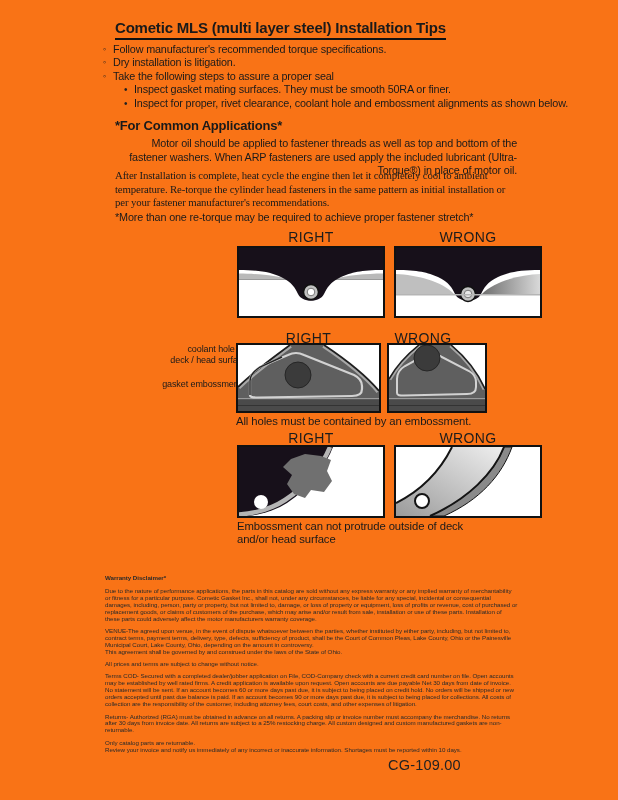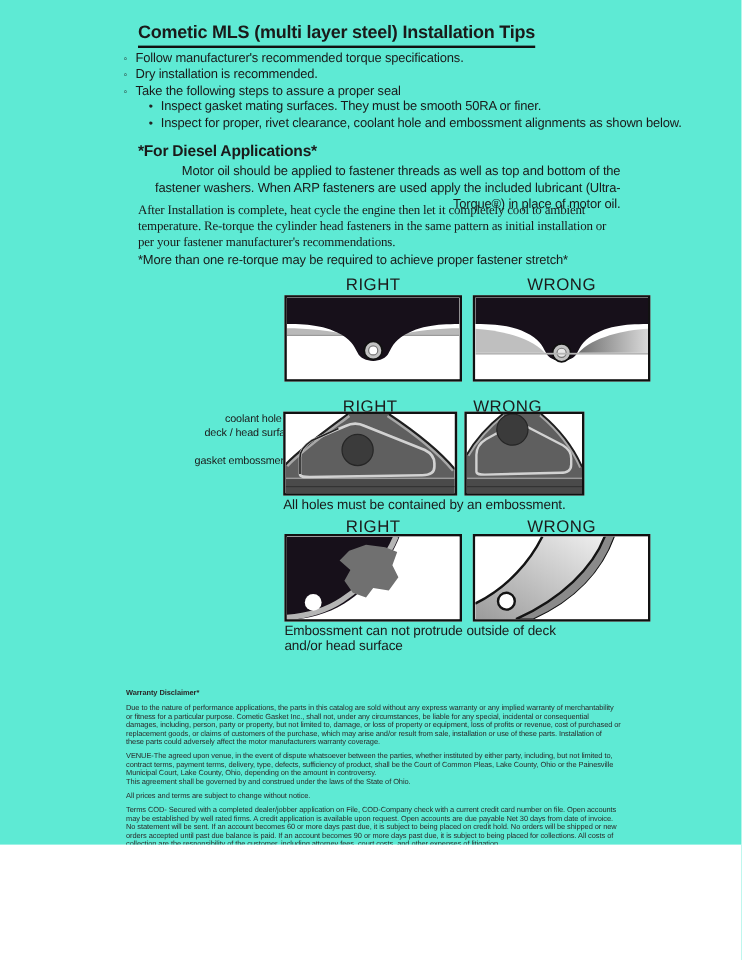--- a/index.html
+++ b/index.html
@@ -1,18 +1,18 @@
 <!DOCTYPE html>
 <html><head>
 <meta charset="utf-8">
 <style>
   * { margin:0; padding:0; box-sizing:border-box; }
   html,body { background:#ffffff; }
   body { font-family:"Liberation Sans","DejaVu Sans",sans-serif; color:#1a1a1a; }
-  .page { position:relative; width:618px; height:704px; background:#5eead4; overflow:hidden; }
+  .page { position:relative; width:618px; height:800px; background:#f97316; overflow:hidden; }
 
   .title { position:absolute; left:115px; top:19px; font-size:15px; font-weight:bold;
            letter-spacing:-0.2px; border-bottom:2px solid #111; padding-bottom:2px; display:inline-block; }
 
   .bullets { position:absolute; left:103px; top:43px; width:470px; font-size:10.8px; letter-spacing:-0.15px; }
   .bullet-row { display:flex; line-height:13.4px; }
   .bullet-row .marker { width:10px; font-size:9px; line-height:13.4px; color:#222; flex:0 0 10px; }
   .sub { margin-left:21px; }
   .sub .marker { font-size:10px; }
 
@@ -67,37 +67,37 @@
 
   <div class="title">Cometic MLS (multi layer steel) Installation Tips</div>
 
   <div class="bullets">
     <div class="bullet-row">
       <span class="marker">◦</span>
       <span>Follow manufacturer's recommended torque specifications.</span>
     </div>
     <div class="bullet-row">
       <span class="marker">◦</span>
-      <span>Dry installation is recommended.</span>
+      <span>Dry installation is litigation.</span>
     </div>
     <div class="bullet-row">
       <span class="marker">◦</span>
       <span>Take the following steps to assure a proper seal</span>
     </div>
     <div class="bullet-row sub">
       <span class="marker">•</span>
       <span>Inspect gasket mating surfaces.  They must be smooth 50RA or finer.</span>
     </div>
     <div class="bullet-row sub">
       <span class="marker">•</span>
       <span>Inspect for proper, rivet clearance, coolant hole and embossment alignments as shown below.</span>
     </div>
   </div>
 
-  <div class="diesel-heading">*For Diesel Applications*</div>
+  <div class="diesel-heading">*For Common Applications*</div>
   <p class="body-para p1">Motor oil should be applied to fastener threads as well as top and bottom of the fastener washers. When ARP fasteners are used apply the included lubricant (Ultra-Torque®) in place of motor oil.</p>
   <p class="body-para p2">After Installation is complete, heat cycle the engine then let it completely cool to ambient temperature. Re-torque the cylinder head fasteners in the same pattern as initial installation or per your fastener manufacturer's recommendations.</p>
   <p class="body-para p-note">*More than one re-torque may be required to achieve proper fastener stretch*</p>
 
   <div class="rw-label p1r-label">RIGHT</div>
   <div class="rw-label p1w-label">WRONG</div>
 
   <div class="diagram-box box-1r">
     <svg viewBox="0 0 144 68" preserveAspectRatio="none">
       <rect x="0" y="0" width="144" height="68" fill="#ffffff"></rect>

